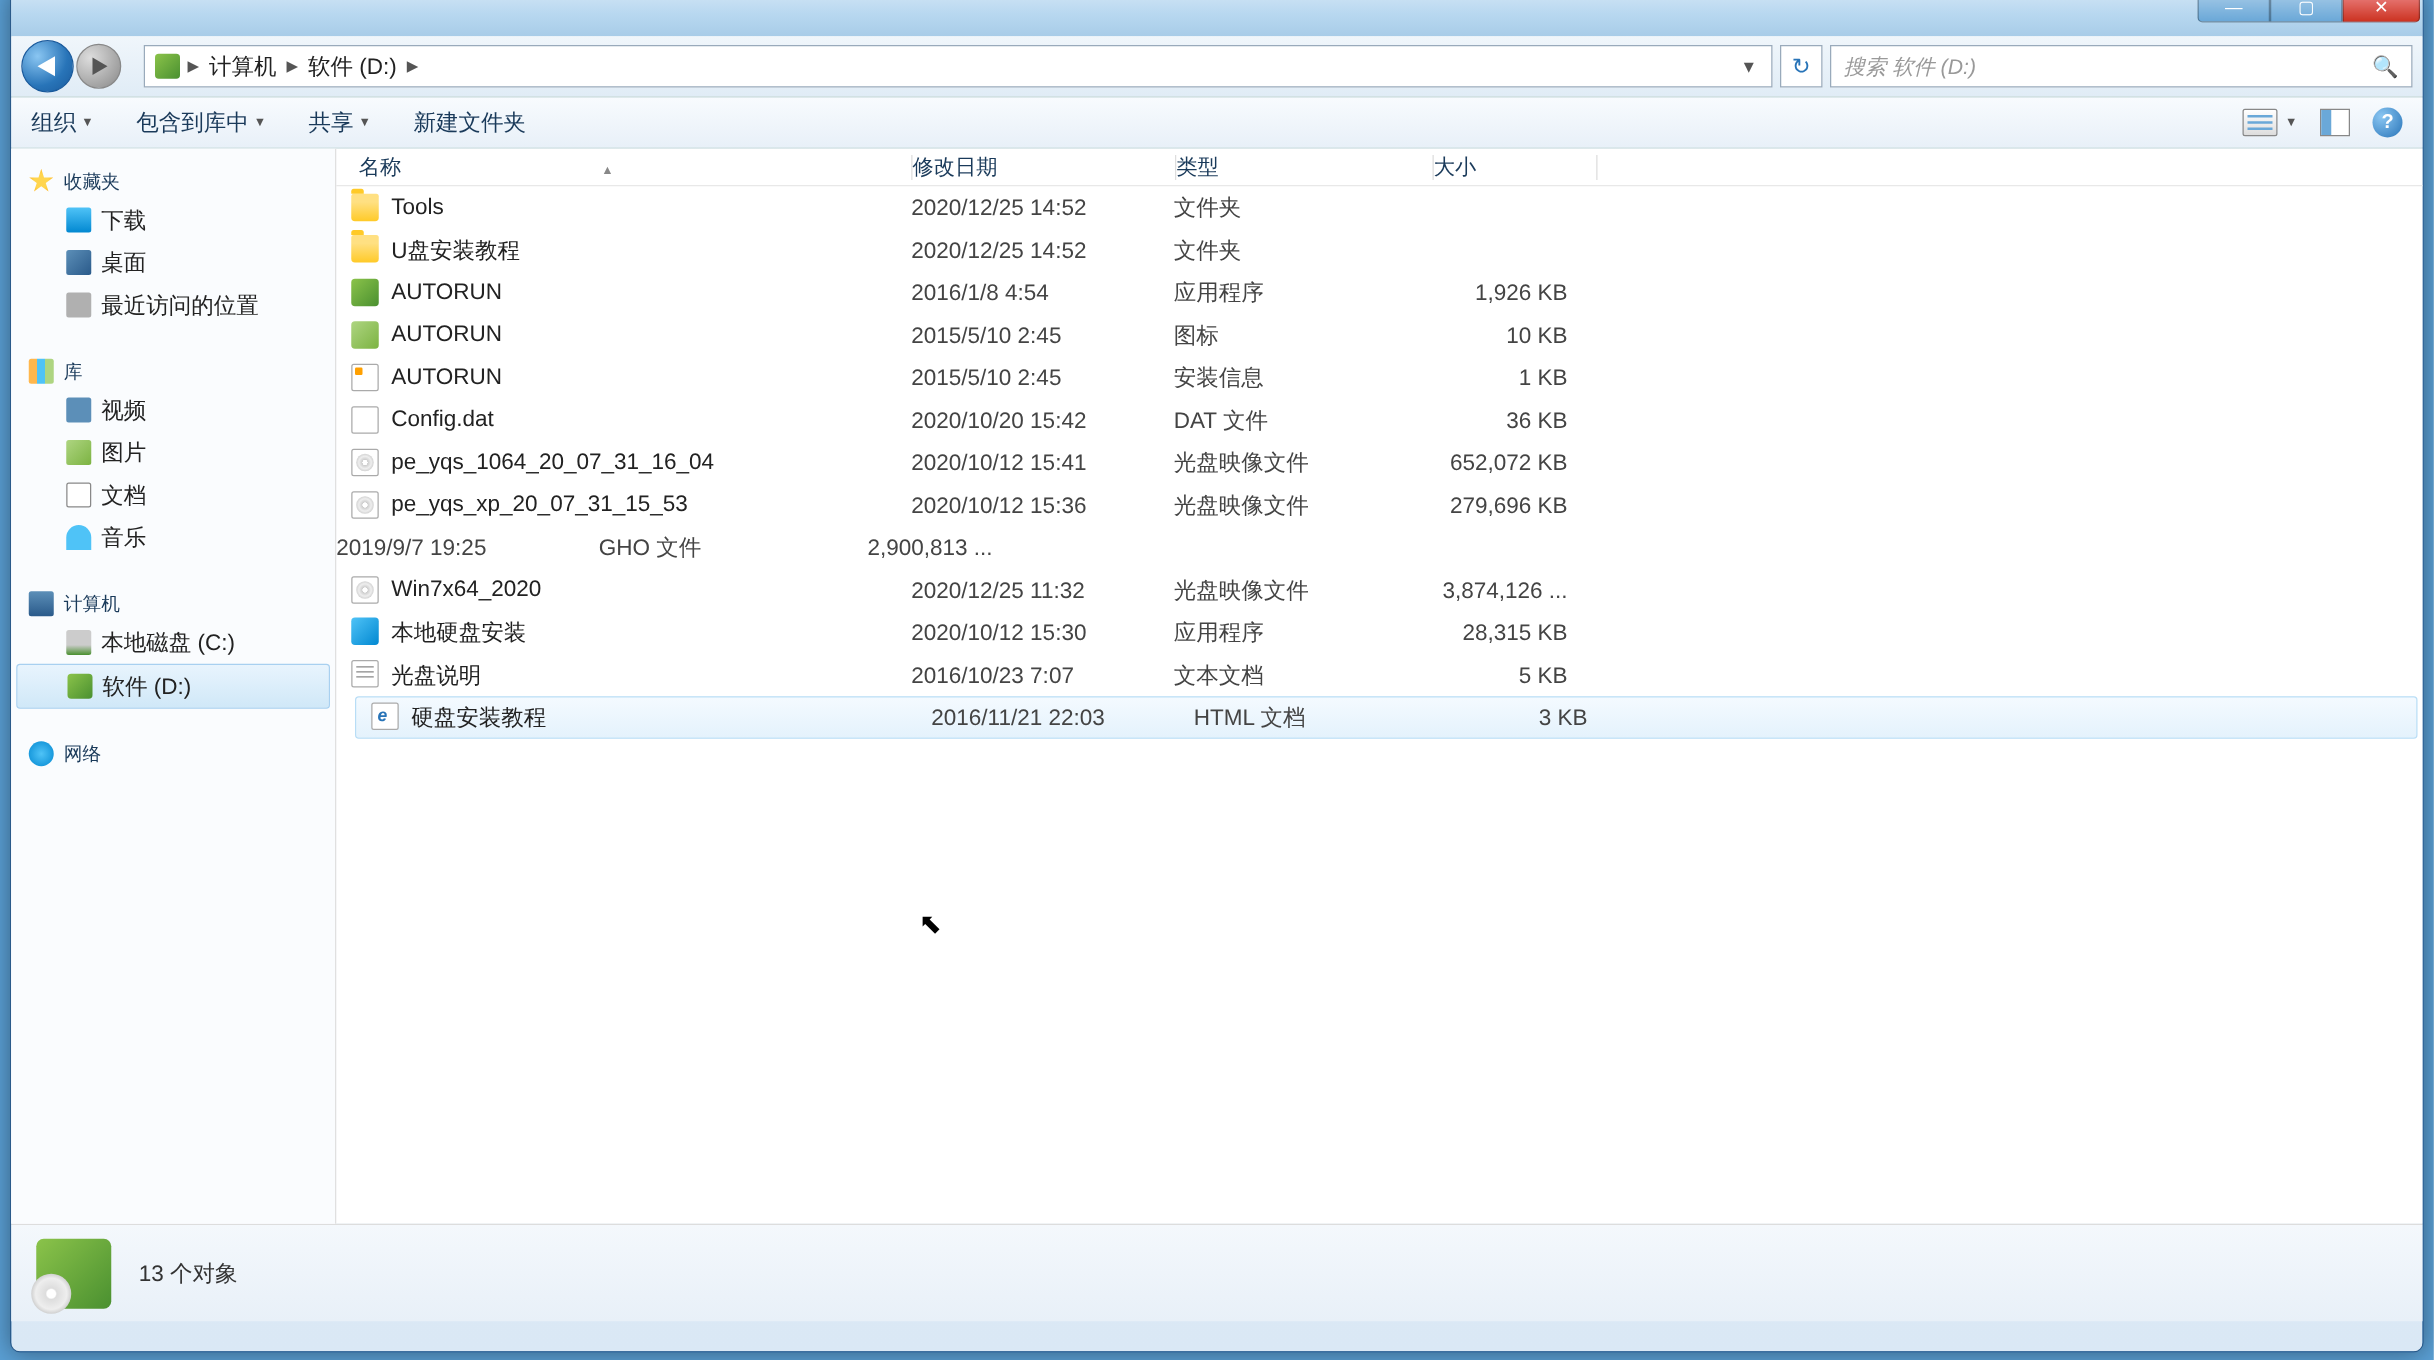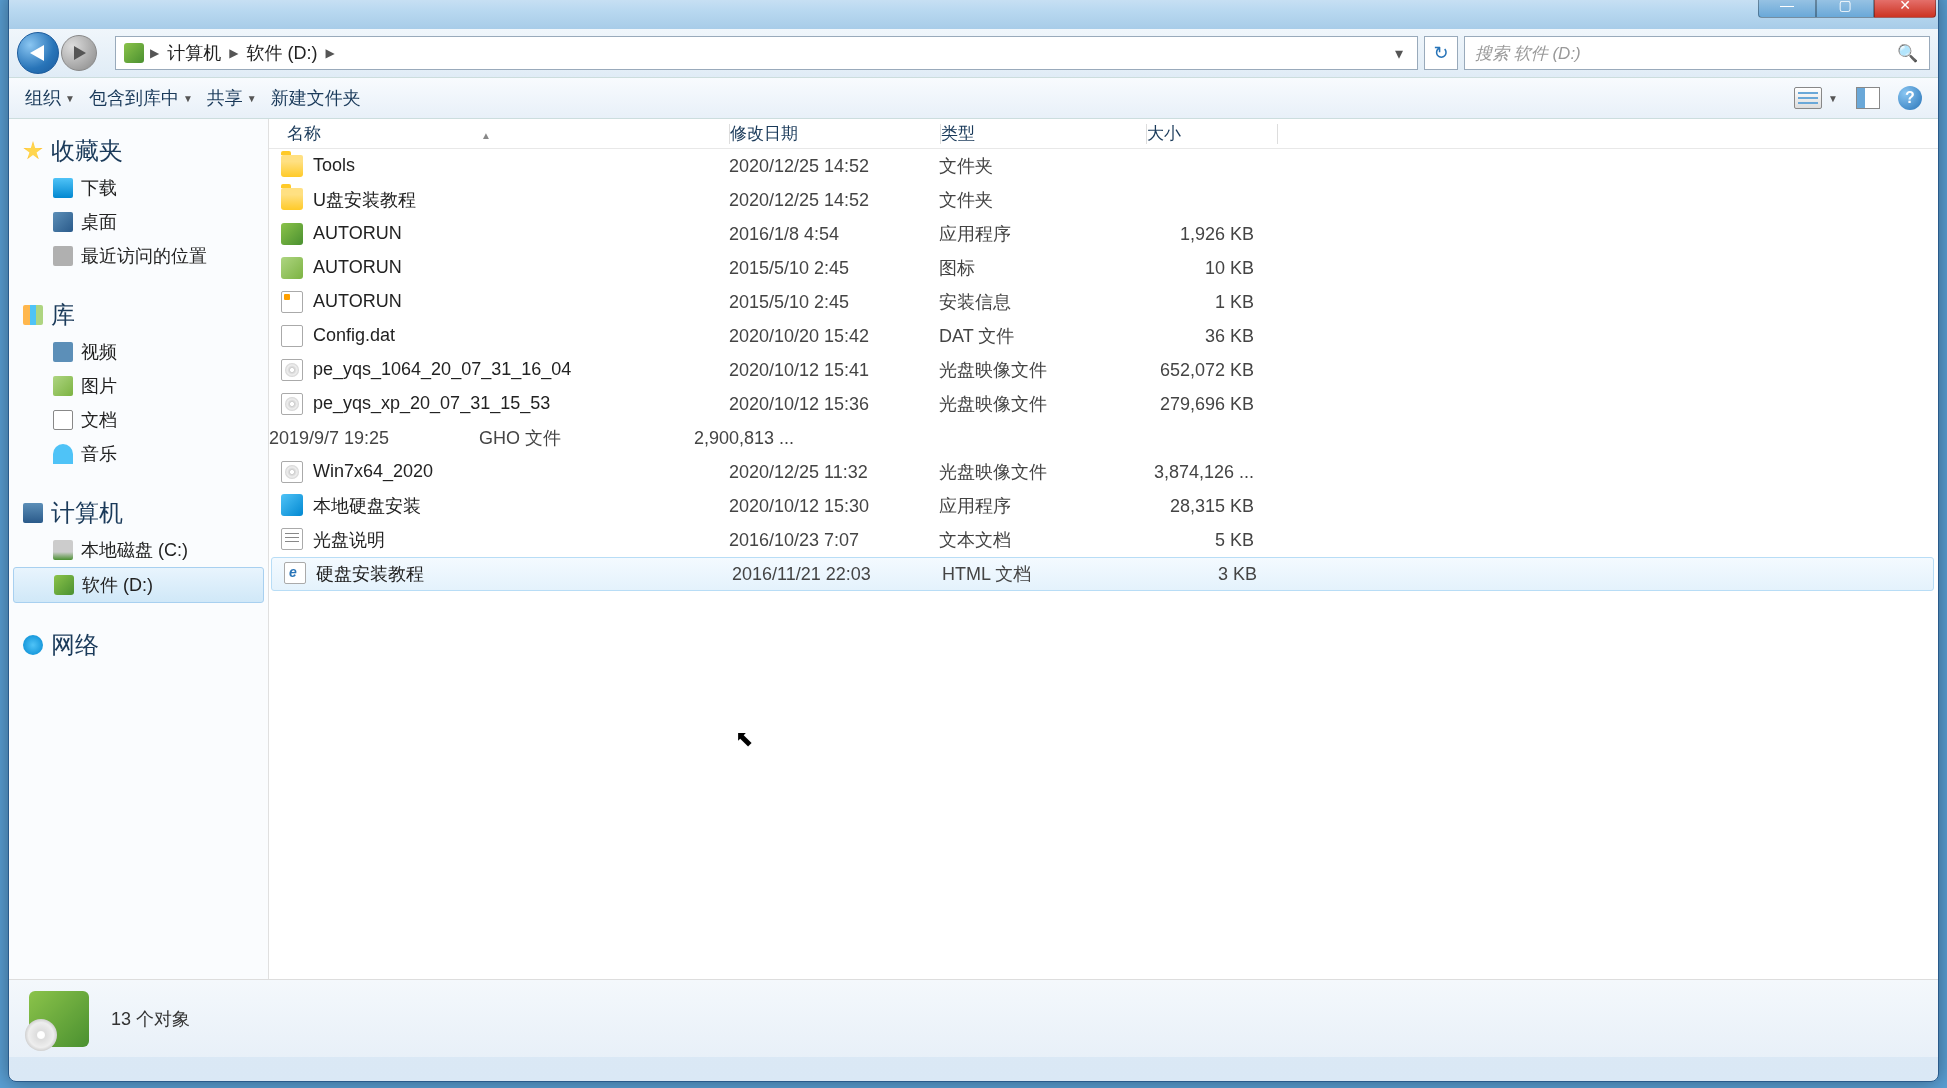--- a/index.html
+++ b/index.html
@@ -105,21 +105,21 @@
 .searchbox .mag { margin-left: auto; color: #2874b8; font-style: normal; }
 
 .toolbar {
   height: 42px;
   background: linear-gradient(to bottom, #f8fbfe, #e8f0f8);
   border-top: 1px solid #cdd;
   border-bottom: 1px solid #cdd;
   display: flex;
   align-items: center;
   padding: 0 16px;
-  gap: 14px;
+  gap: 34px;
 }
 .tool-btn { font-size: 18px; color: #1a3a5a; cursor: pointer; display: flex; align-items: center; gap: 4px; }
 .tool-arrow { font-size: 10px; color: #555; }
 .toolbar-right { margin-left: auto; display: flex; align-items: center; gap: 18px; }
 .view-icon { width: 28px; height: 22px; border: 1px solid #888; background: linear-gradient(to bottom, #fff, #ddd); border-radius: 2px; cursor: pointer; position: relative; }
 .view-icon::before { content:''; position:absolute; left:3px; top:4px; right:3px; height:2px; background:#6aa8d8; box-shadow: 0 5px 0 #6aa8d8, 0 10px 0 #6aa8d8; }
 .pane-icon { width: 24px; height: 22px; border: 1px solid #888; background: white; cursor: pointer; position: relative; }
 .pane-icon::before { content:''; position:absolute; left:0; top:0; bottom:0; width:8px; background:#6aa8d8; }
 .help-icon { width: 24px; height: 24px; border-radius: 50%; background: radial-gradient(circle at 30% 30%, #8ac6f2, #2874b8); color: white; display:flex; align-items:center; justify-content:center; font-weight:bold; cursor:pointer; }
 
@@ -130,21 +130,21 @@
 }
 
 .sidebar {
   width: 260px;
   border-right: 1px solid #e0e0e0;
   padding: 12px 0;
   overflow-y: auto;
   background: #fafcfe;
 }
 .side-group { margin-bottom: 22px; }
-.side-header { display: flex; align-items: center; padding: 4px 14px; font-size: 24px; color: #1a3a5a; cursor: pointer; gap: 8px; }
+.side-header { display: flex; align-items: center; padding: 4px 14px; font-size: 15px; color: #1a3a5a; cursor: pointer; gap: 8px; }
 .side-item { display: flex; align-items: center; padding: 5px 14px 5px 44px; font-size: 18px; color: #222; cursor: pointer; gap: 8px; }
 .side-item.sel { background: linear-gradient(to bottom, #e8f4fd, #d0e8f8); border: 1px solid #a8d0f0; border-radius: 3px; margin: 0 4px; padding-left: 40px; }
 .s-icon { width: 20px; height: 20px; flex-shrink: 0; }
 .ic-star { background: radial-gradient(circle, #ffd54f 40%, #ffa000); clip-path: polygon(50% 0%, 61% 35%, 98% 35%, 68% 57%, 79% 91%, 50% 70%, 21% 91%, 32% 57%, 2% 35%, 39% 35%); }
 .ic-dl { background: linear-gradient(to bottom, #4fc3f7, #0288d1); border-radius: 2px; }
 .ic-desk { background: linear-gradient(135deg, #5c8fb8, #2a5a8a); border-radius: 2px; }
 .ic-recent { background: #b0b0b0; border-radius: 2px; }
 .ic-lib { background: linear-gradient(to right, #ffb74d 33%, #4fc3f7 33% 66%, #aed581 66%); border-radius: 2px; }
 .ic-vid { background: #5c8fb8; border-radius: 2px; }
 .ic-pic { background: linear-gradient(135deg, #aed581, #7cb342); border-radius: 2px; }
@@ -176,21 +176,21 @@
   height: 34px;
   align-items: center;
   font-size: 18px;
   color: #222;
   cursor: pointer;
 }
 .file-row.sel {
   background: linear-gradient(to bottom, #f4faff, #e4f2fc);
   border: 1px solid #b8ddf6;
   border-radius: 3px;
-  margin: 0 4px 0 2px;
+  margin: 0 4px 0 15px;
 }
 .fr-name { width: 460px; padding-left: 12px; display: flex; gap: 10px; }
 .fr-date { width: 210px; color: #444; }
 .fr-type { width: 205px; color: #444; }
 .fr-size { width: 130px; text-align: right; padding-right: 20px; color: #444; }
 .f-icon { width: 22px; height: 22px; flex-shrink: 0; }
 .fi-folder { background: linear-gradient(to bottom, #ffe082 30%, #ffca28); border-radius: 2px 2px 3px 3px; position:relative; }
 .fi-folder::before { content:''; position:absolute; top:-4px; left:0; width:10px; height:4px; background:#ffca28; border-radius:2px 2px 0 0;}
 .fi-exe { background: linear-gradient(135deg, #8bc34a, #4a9030); border-radius: 3px; }
 .fi-ico { background: linear-gradient(135deg, #aed581, #7cb342); border-radius: 3px; }

